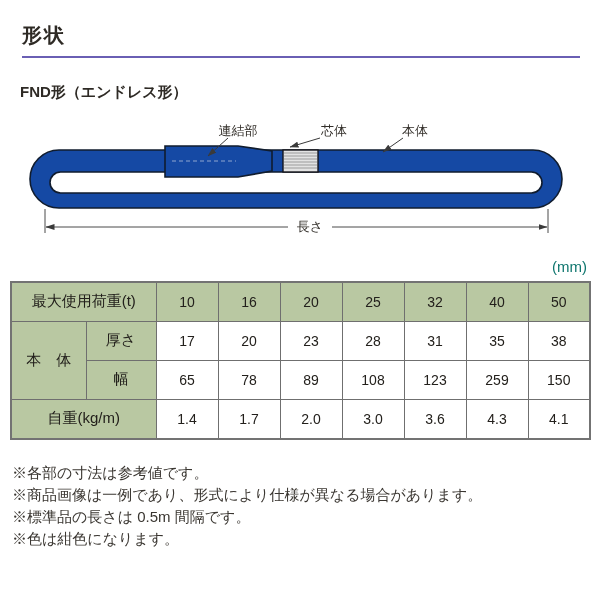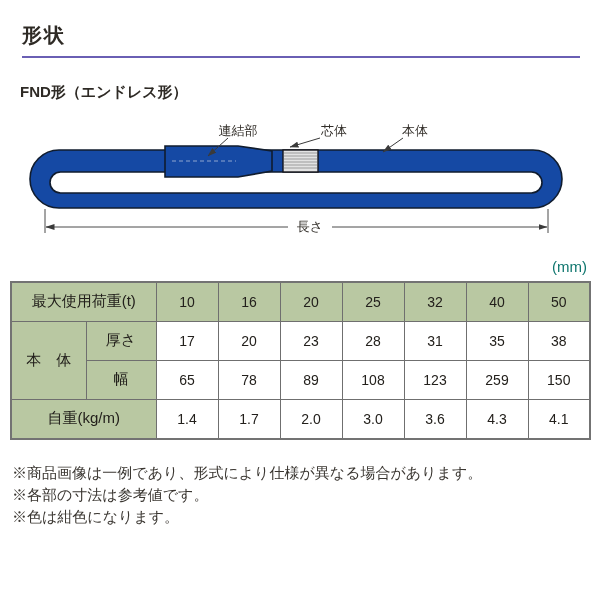--- a/index.html
+++ b/index.html
@@ -138,18 +138,19 @@
         <td class="num">2.0</td>
         <td class="num">3.0</td>
         <td class="num">3.6</td>
         <td class="num">4.3</td>
         <td class="num">4.1</td>
       </tr>
     </tbody>
   </table>
 
   <div class="notes">
+    <div>※各部の寸法は参考値です。</div>
     <div>※商品画像は一例であり、形式により仕様が異なる場合があります。</div>
-    <div>※各部の寸法は参考値です。</div>
+    <div>※標準品の長さは 0.5m 間隔です。</div>
     <div>※色は紺色になります。</div>
   </div>
 
 </div>
 
 </body></html>

